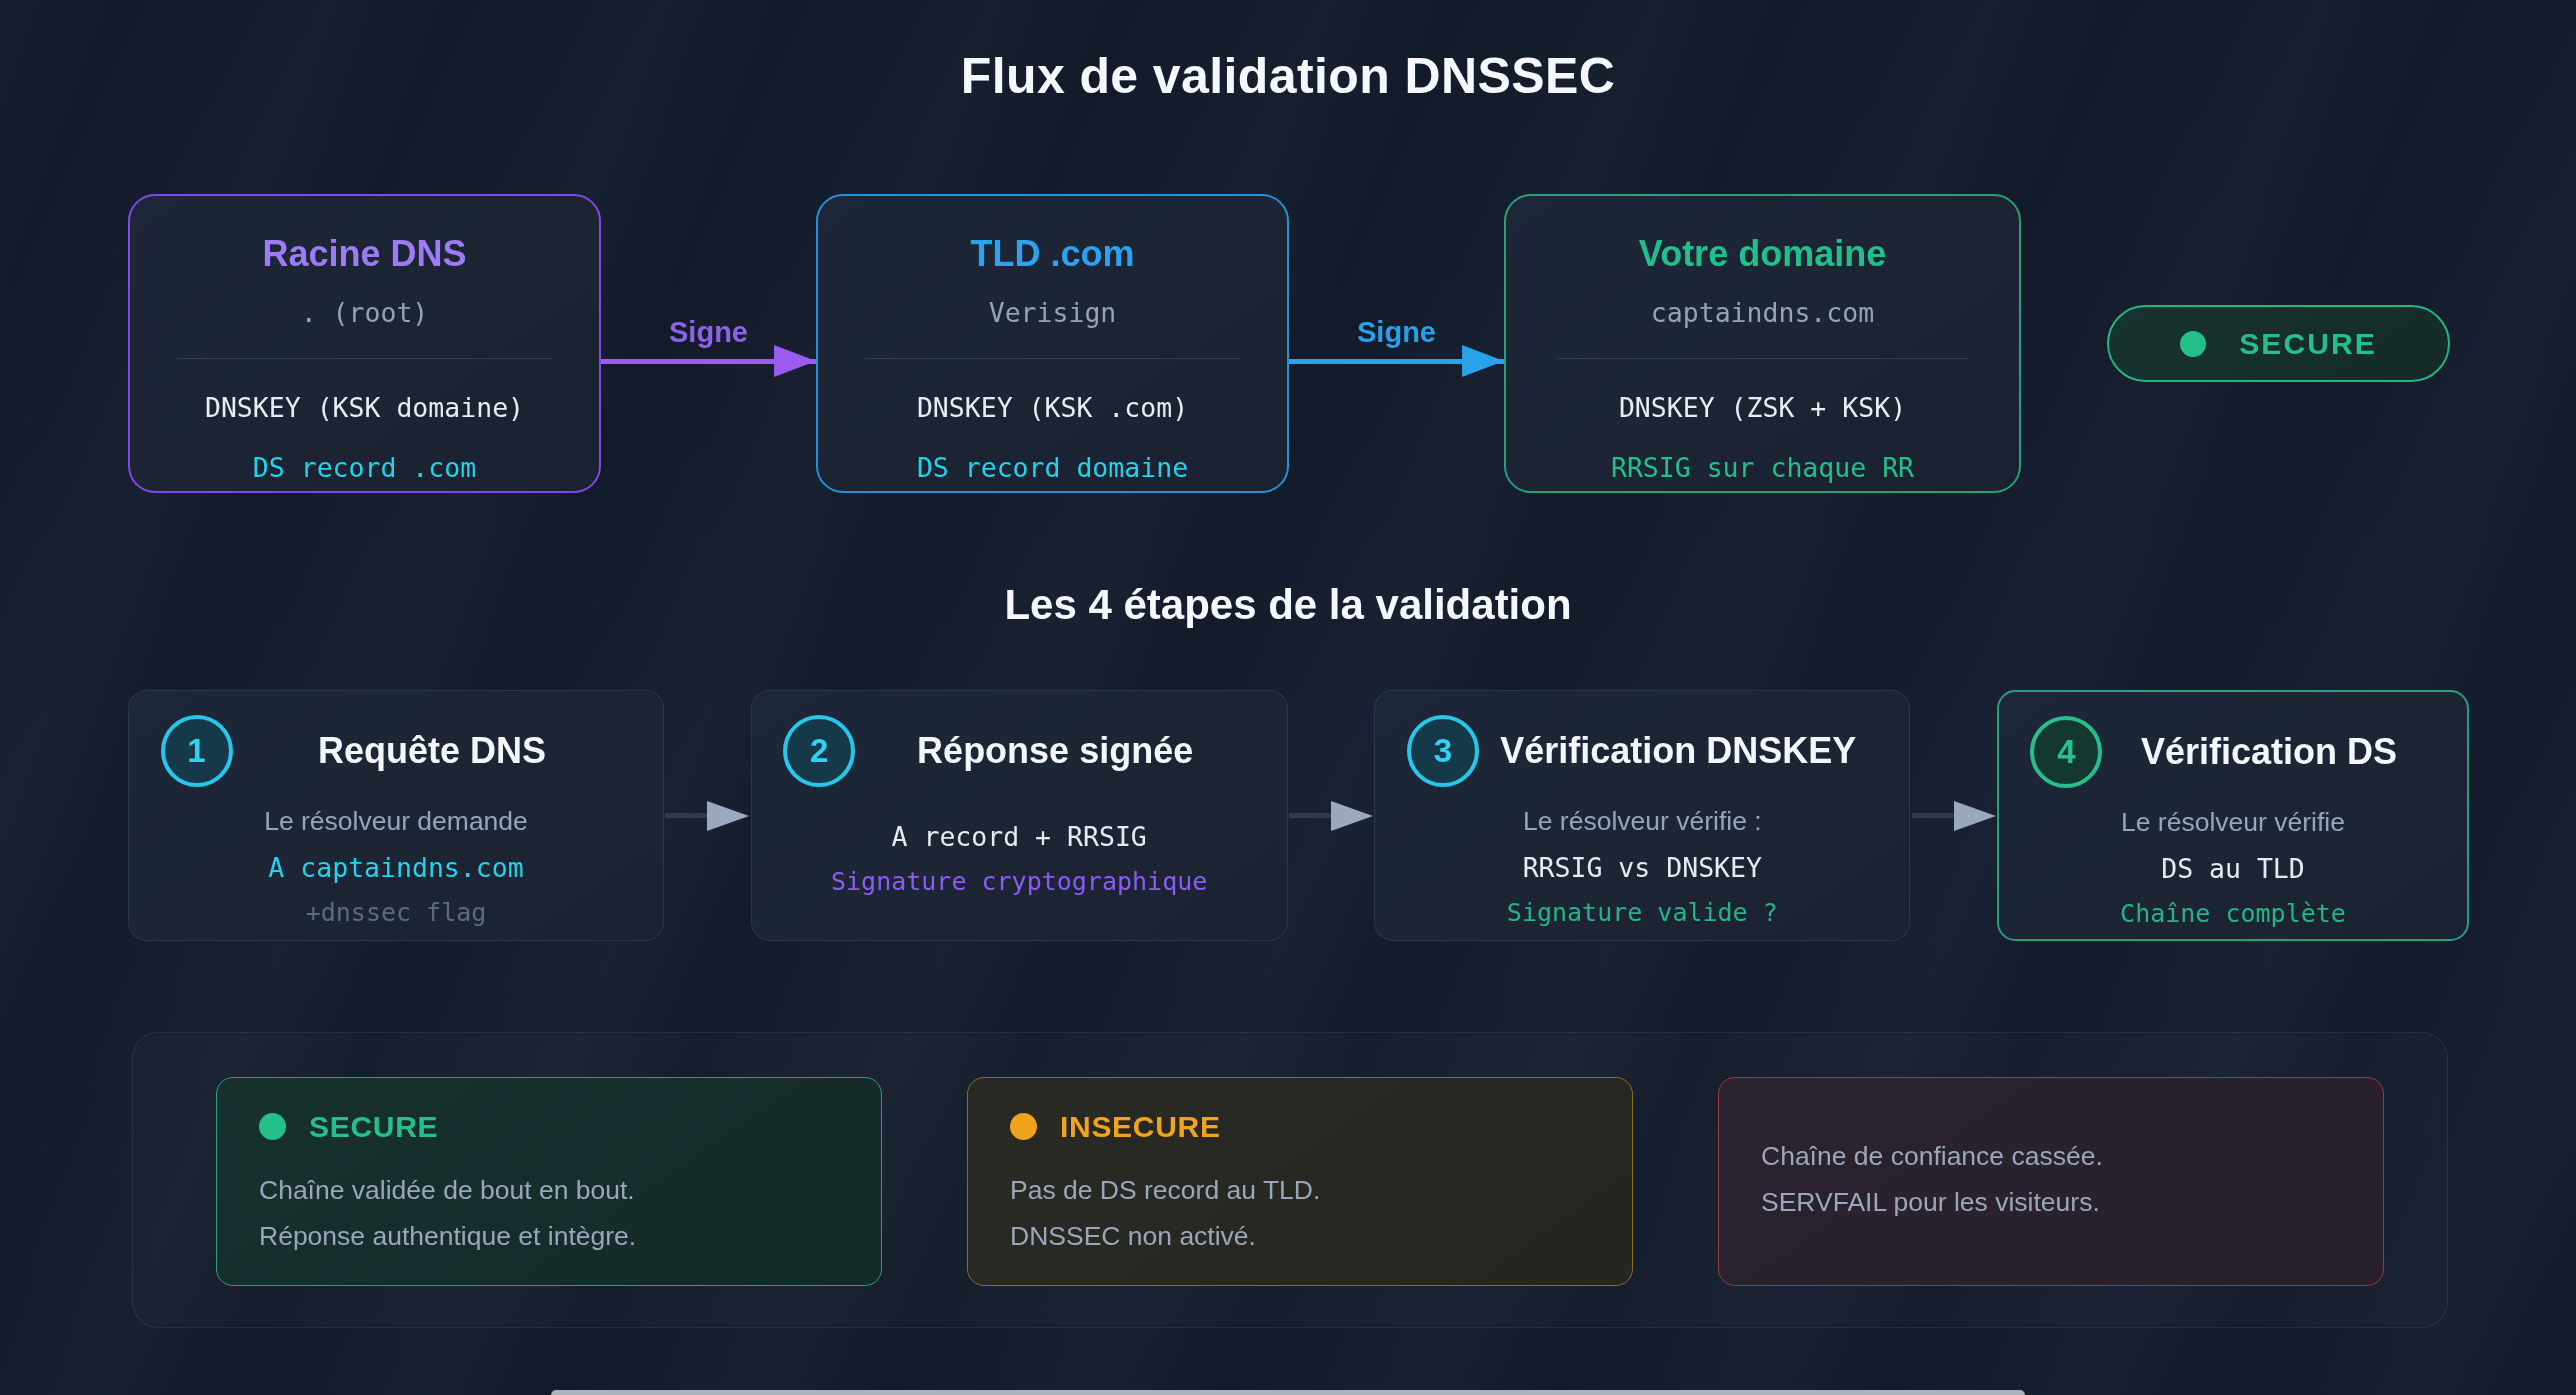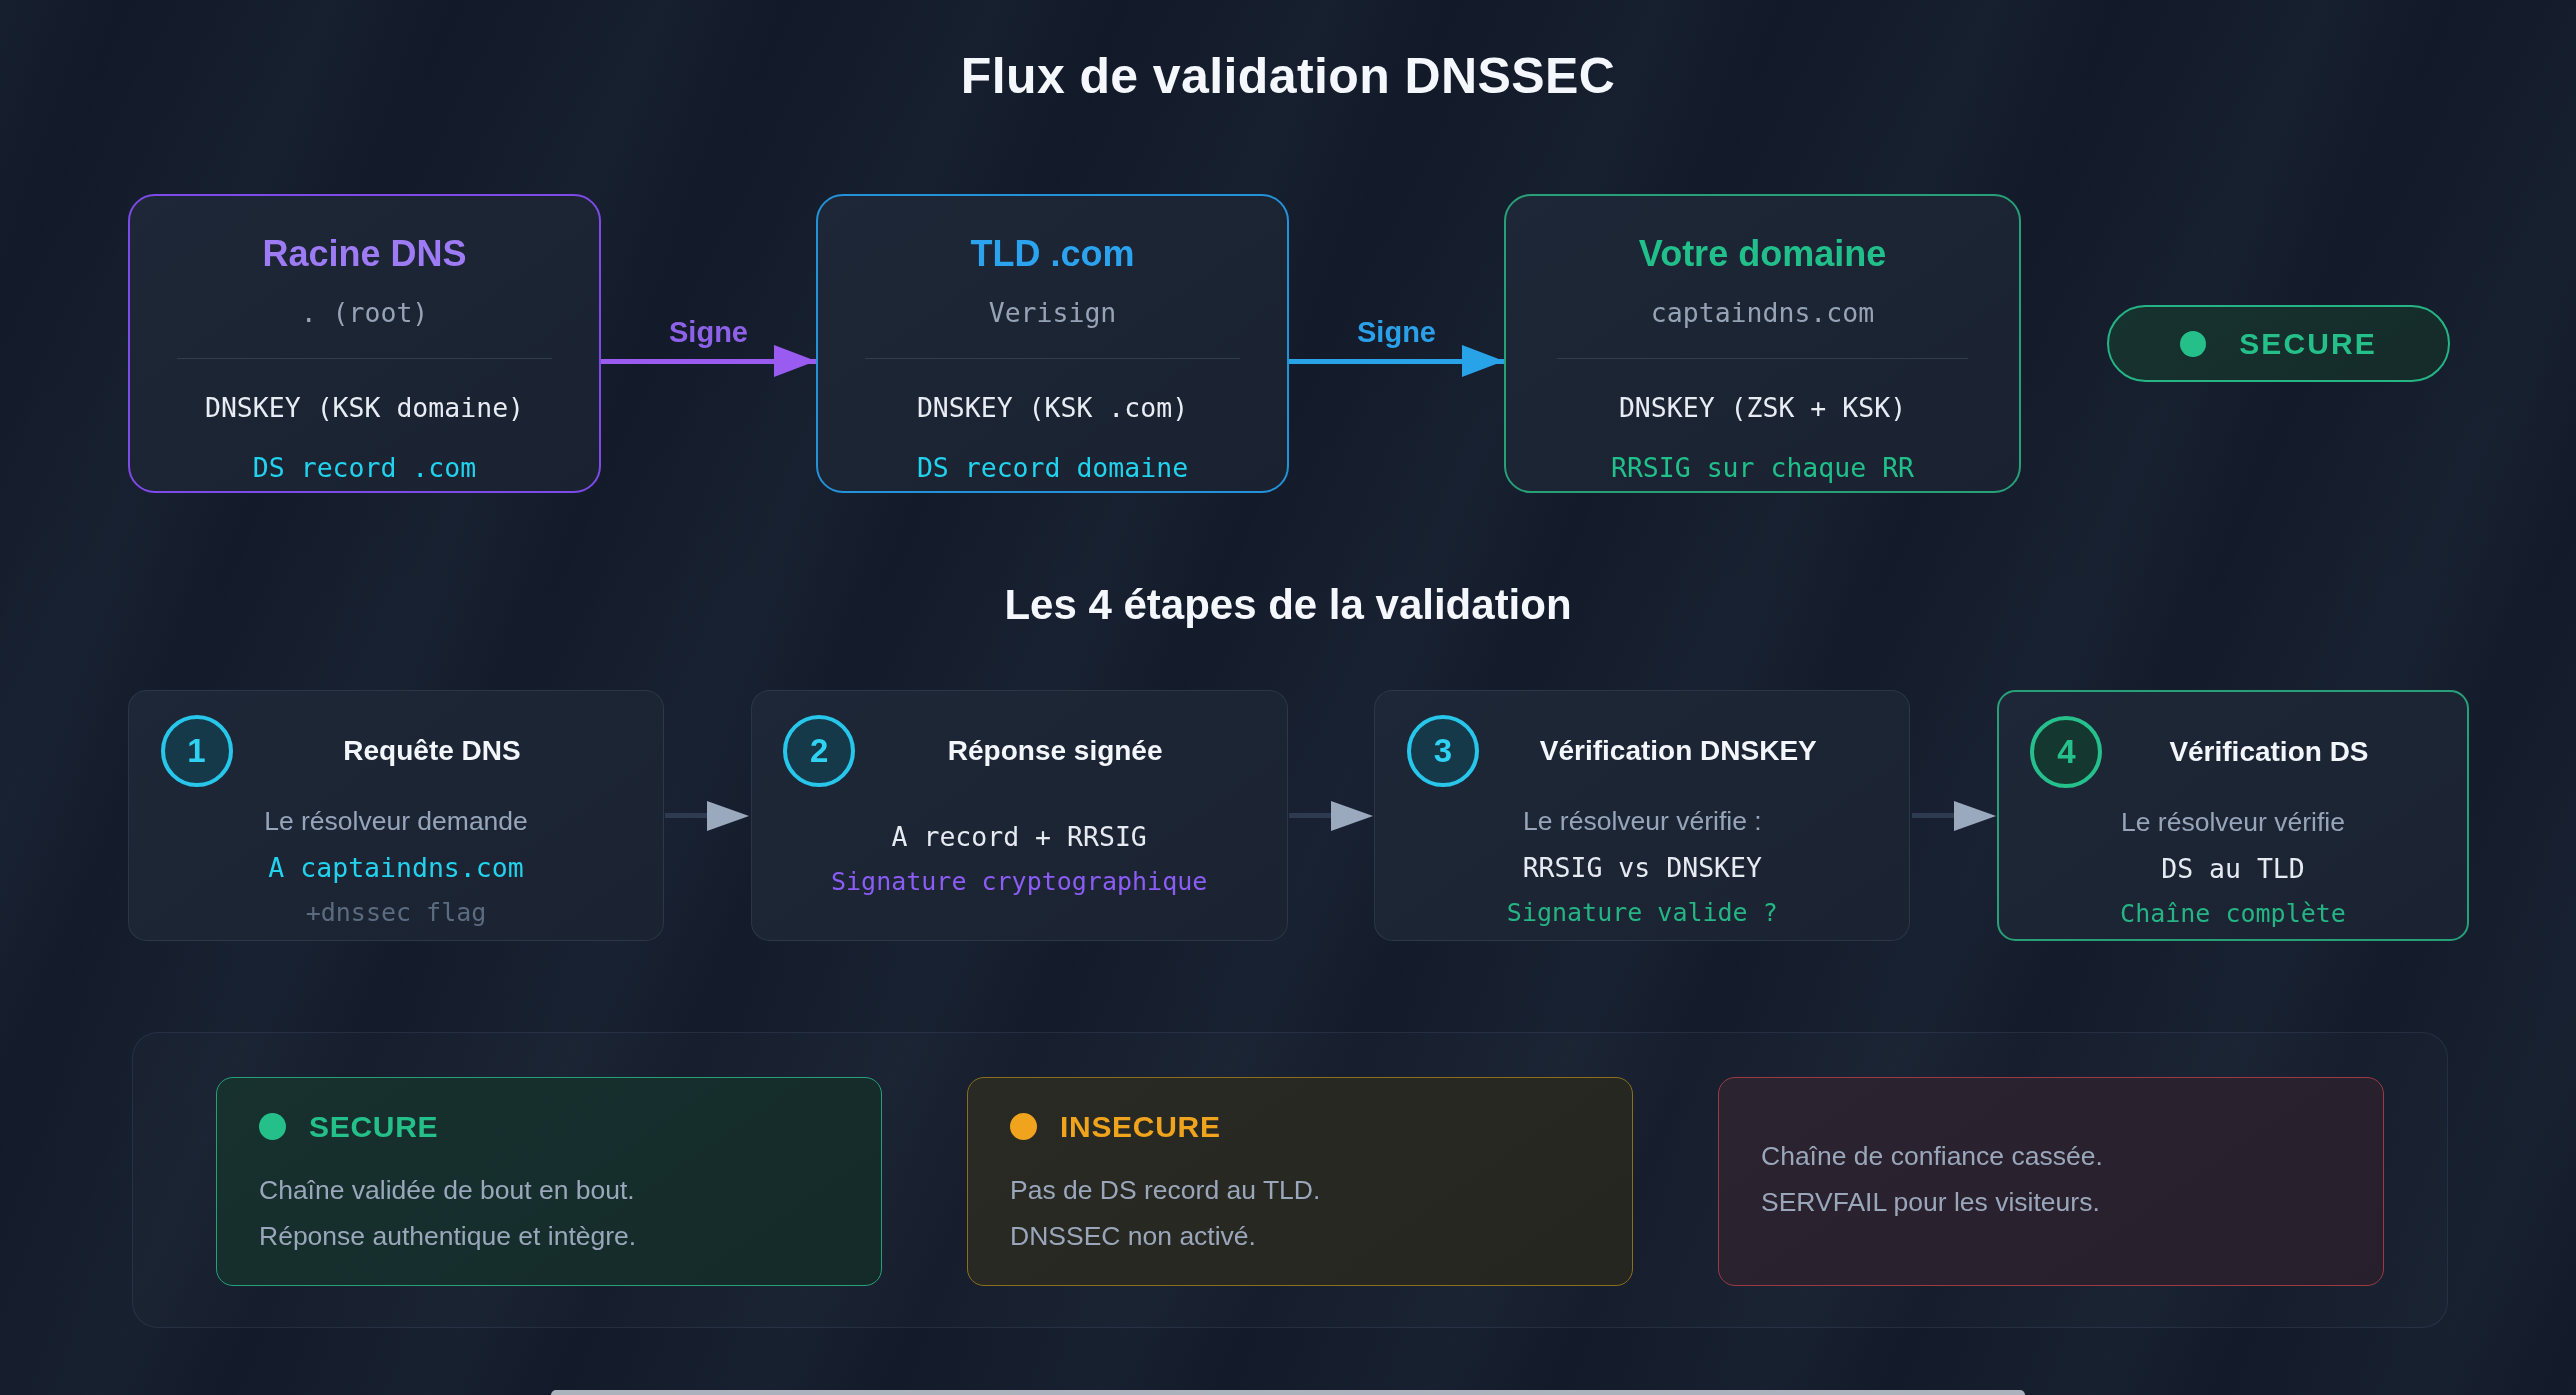--- a/index.html
+++ b/index.html
@@ -91,21 +91,21 @@
   .step-card.w3{width:536px;}
   .step-card.w4{width:472px;border:2.1px solid #27a077;}
   .step-header{display:flex;align-items:center;padding:24px 31.5px 0 31.5px;}
   .step-circle{
     box-sizing:border-box;width:72px;height:72px;border-radius:50%;flex:none;
     border:4.3px solid #27c6ea;background:#16394a;
     display:flex;align-items:center;justify-content:center;
     font-size:33px;font-weight:700;color:#2fd2f2;
   }
   .step-card.w4 .step-circle{border-color:#26c08d;background:#14382f;color:#26c08d;}
-  .step-title{flex:1;text-align:center;font-size:28px;font-weight:700;color:#f3f6fa;}
+  .step-title{flex:1;text-align:center;font-size:36px;font-weight:700;color:#f3f6fa;}
   .step-body{text-align:center;margin-top:18.6px;}
   .step-l1{font-size:26.5px;color:#97a5ba;}
   .step-l2{font-size:26.5px;color:#e6ebf2;margin-top:15.7px;}
   .step-l2.c-cyan{color:#22d3ee;}
   .step-l3{font-size:25px;margin-top:14.3px;}
   .l3-dim{color:#5b6b80;}
   .l3-purple{color:#8b5cf6;}
   .l3-green{color:#25b584;}
 
   .step-arrow{width:86px;flex:none;display:flex;align-items:center;justify-content:center;}

